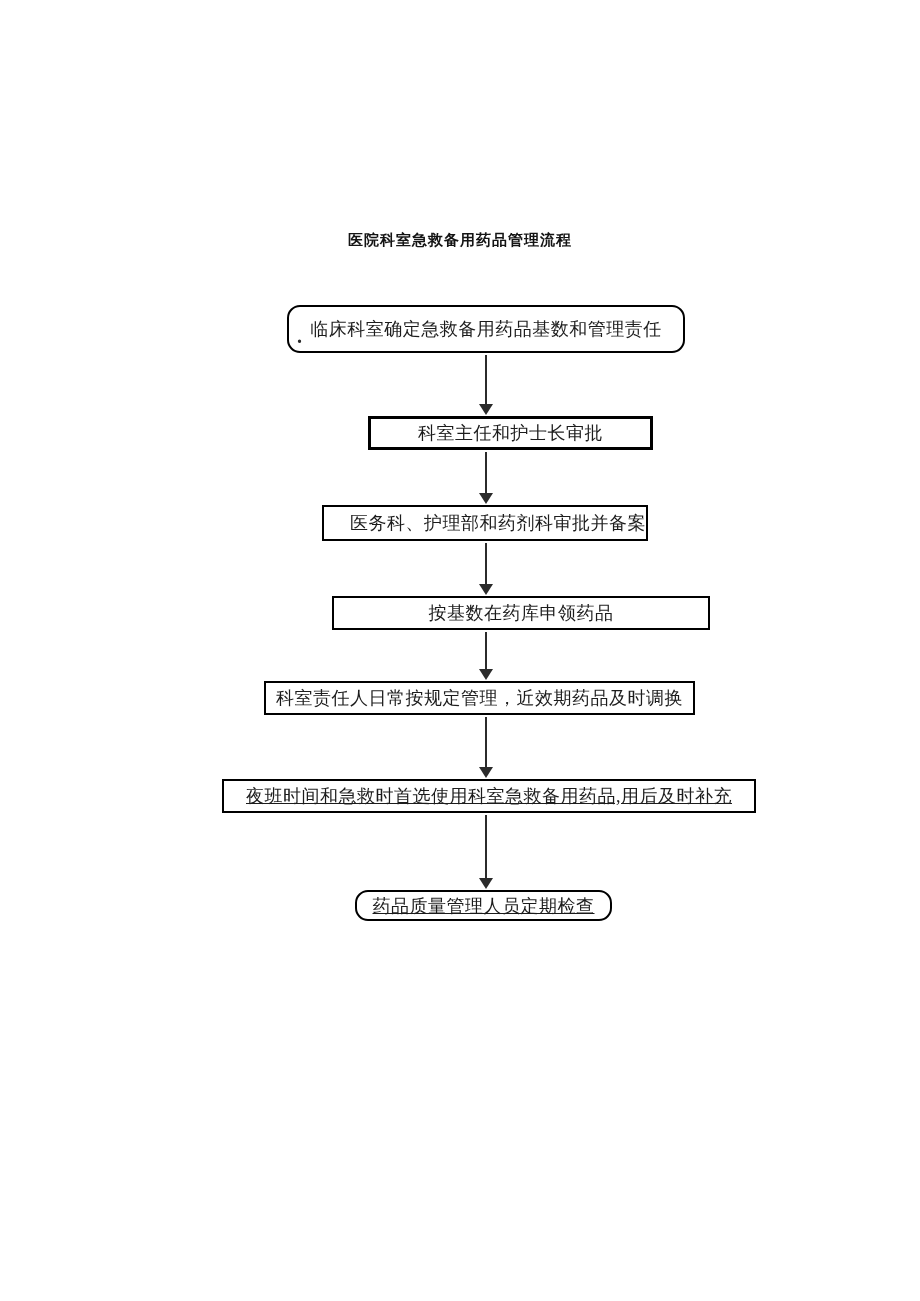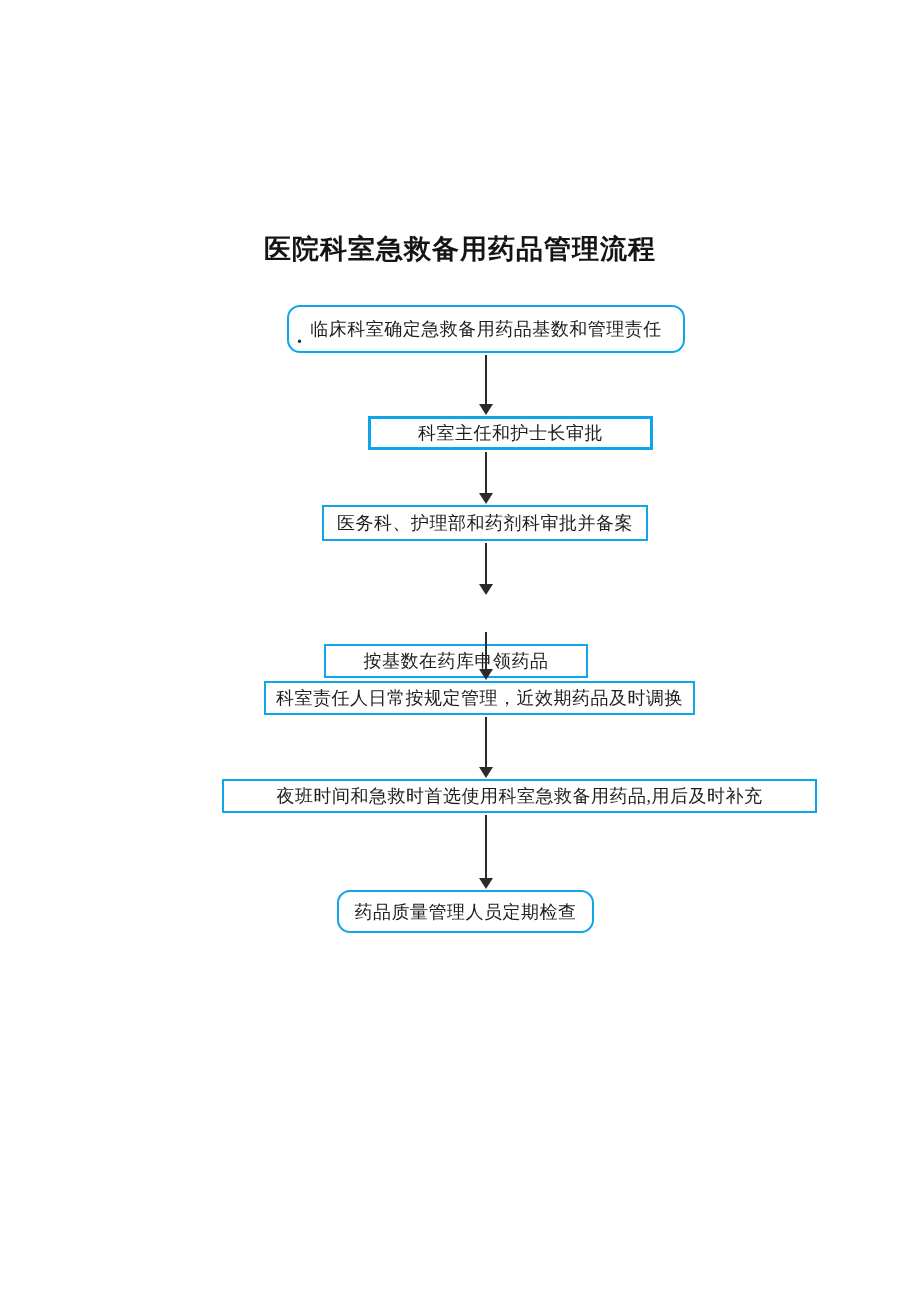--- a/index.html
+++ b/index.html
@@ -17,46 +17,46 @@
   }
   .title {
     position: absolute;
     top: 231px;
     left: 0;
     right: 0;
     margin: 0;
     text-align: center;
     font-family: "Liberation Sans", "DejaVu Sans", sans-serif;
     font-weight: bold;
-    font-size: 27px;
+    font-size: 15px;
     letter-spacing: 1px;
     color: #141414;
   }
   .box {
     position: absolute;
     box-sizing: border-box;
-    border: 2px solid #0ea5e9;
+    border: 2px solid #000000;
     background: #ffffff;
     display: flex;
     align-items: center;
     justify-content: center;
     font-size: 18px;
     letter-spacing: 0.5px;
     color: #1c1c1c;
     white-space: nowrap;
     text-align: center;
   }
   .rounded { border-radius: 13px; }
   .b1 { left: 287px; top: 305px; width: 398px; height: 48px; }
   .b2 { left: 368px; top: 416px; width: 285px; height: 34px; border-width: 3px; }
-  .b3 { left: 322px; top: 505px; width: 326px; height: 36px; }
-  .b4 { left: 324px; top: 596px; width: 264px; height: 34px; margin-top: 48px; }
+  .b3 { left: 322px; top: 505px; width: 326px; height: 36px; justify-content: flex-end; }
+  .b4 { left: 332px; top: 596px; width: 378px; height: 34px; }
   .b5 { left: 264px; top: 681px; width: 431px; height: 34px; text-align: center; }
-  .b6 { left: 222px; top: 779px; width: 595px; height: 34px; }
-  .b7 { left: 337px; top: 890px; width: 257px; height: 43px; }
+  .b6 { left: 222px; top: 779px; width: 534px; height: 34px; text-decoration: underline; }
+  .b7 { left: 355px; top: 890px; width: 257px; height: 31px; text-decoration: underline; }
   .stray-mark {
     position: absolute;
     left: 297px;
     top: 326px;
     font-size: 20px;
     font-weight: bold;
     color: #2b2b2b;
     line-height: 1;
   }
   .arrow {

